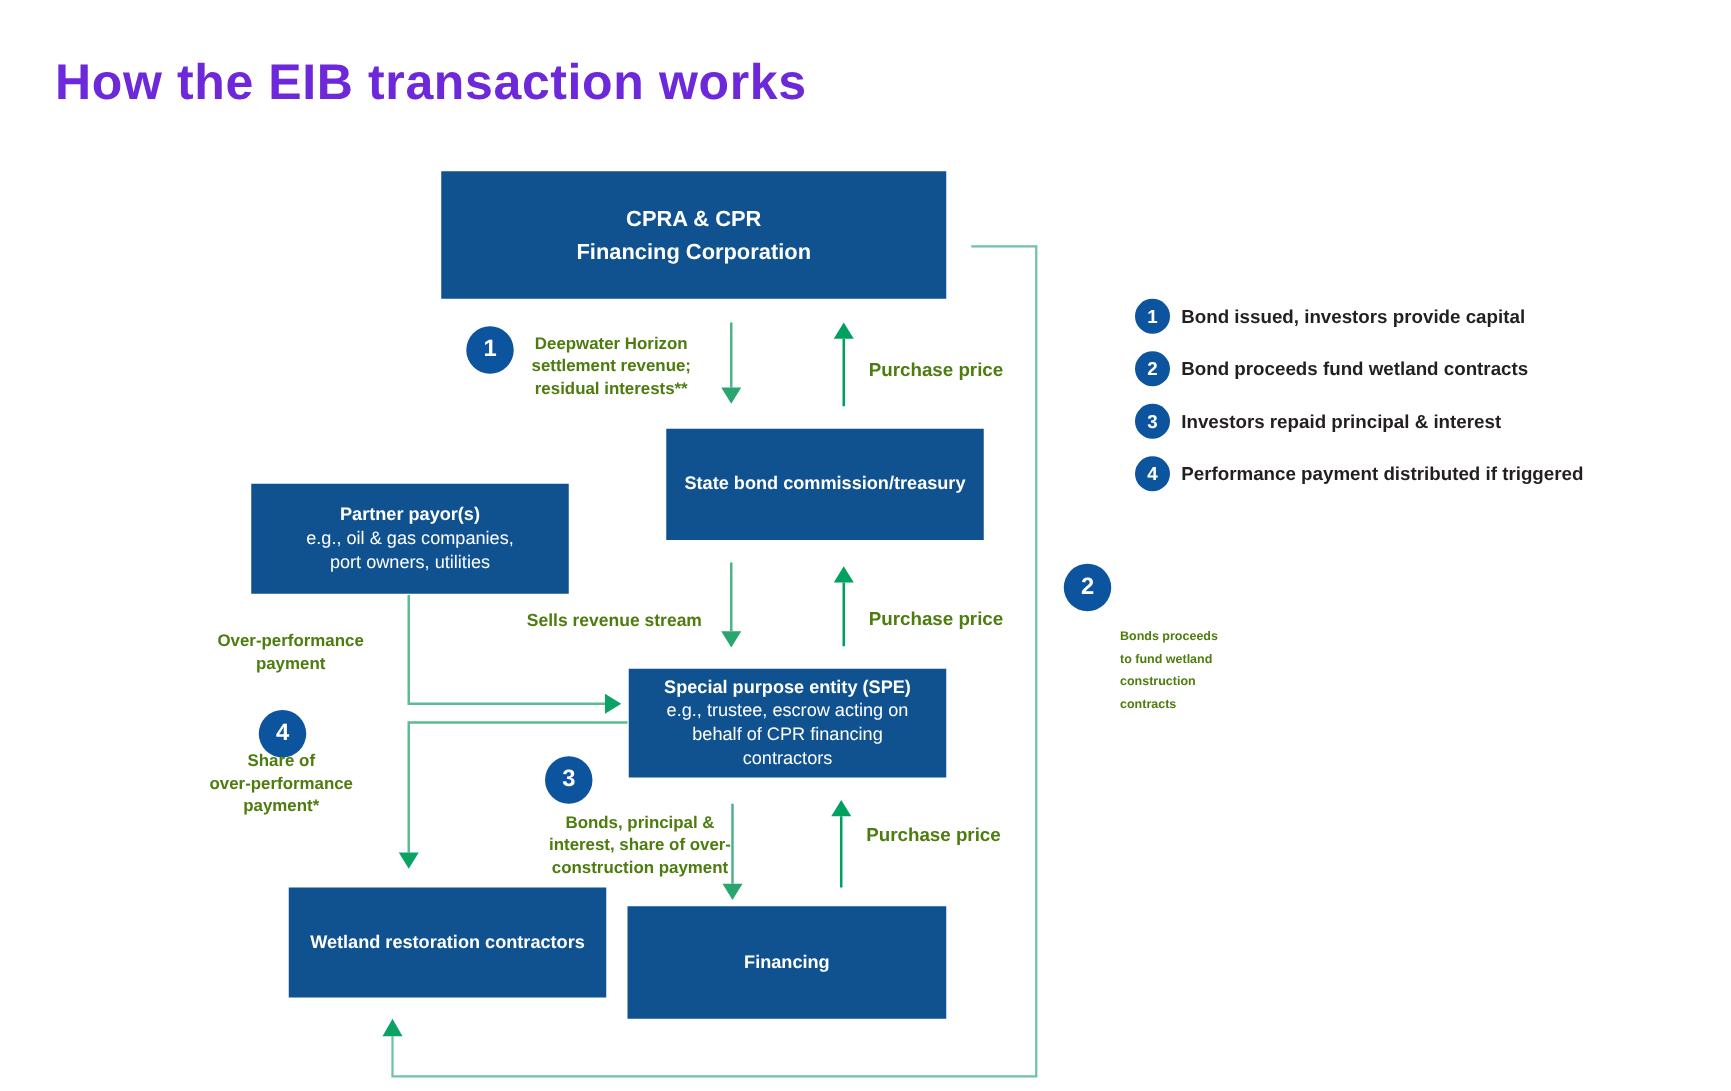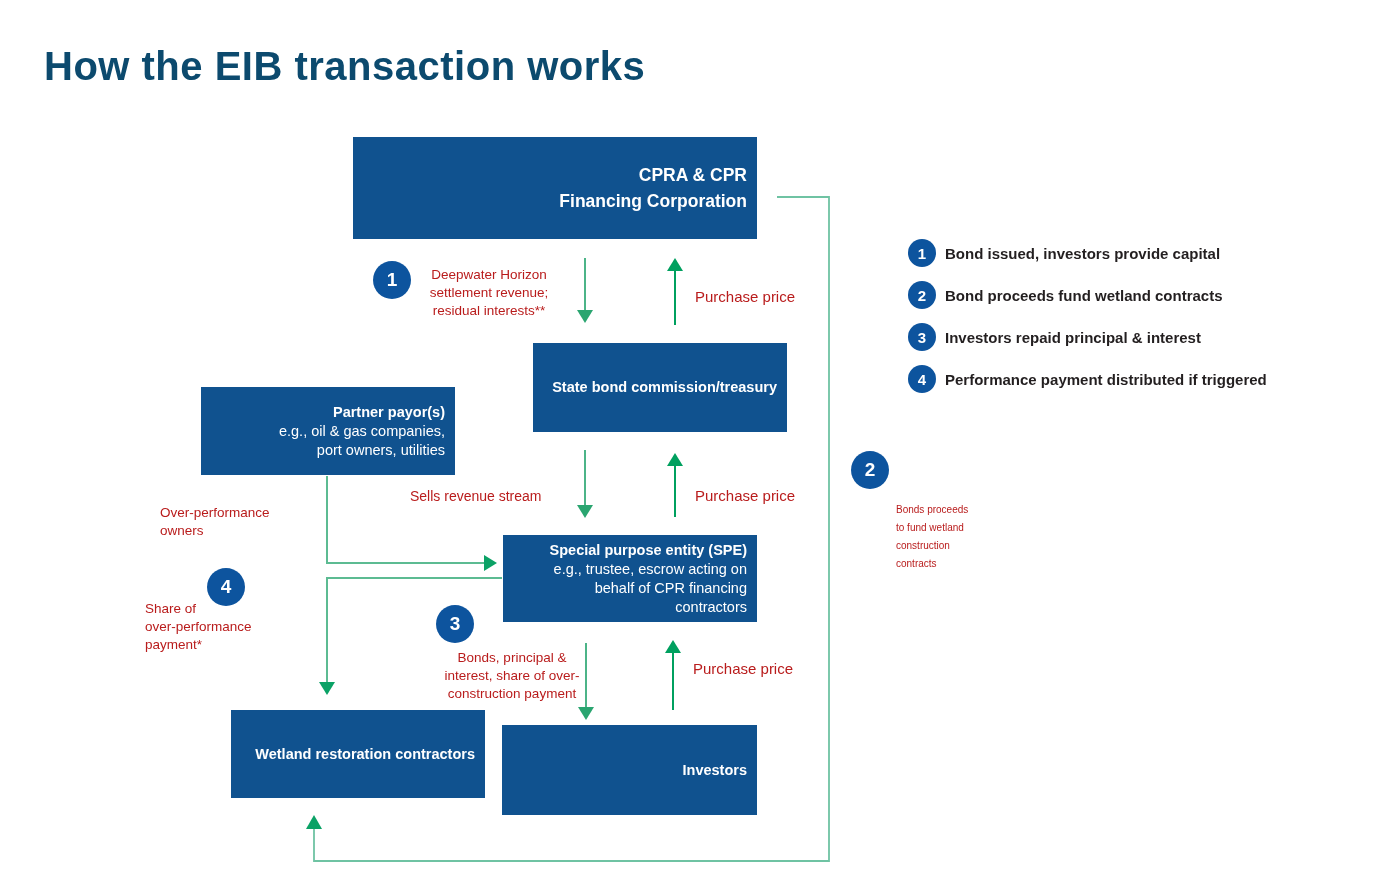--- a/index.html
+++ b/index.html
@@ -11,58 +11,58 @@
     height: 873px;
     background: #ffffff;
     overflow: hidden;
   }
   .page-title {
     position: absolute;
     left: 44px;
     top: 44px;
     font-size: 40px;
     font-weight: bold;
-    color: #0c4a6e;
+    color: #6d28d9;
     letter-spacing: 0.5px;
   }
   .flow-svg {
     position: absolute;
     left: 0; top: 0;
     width: 1385px; height: 873px;
   }
   .node {
     position: absolute;
     background: #10528f;
     color: #ffffff;
     display: flex;
     flex-direction: column;
-    align-items: flex-end;
+    align-items: center;
     justify-content: center;
     text-align: center;
     line-height: 19px;
     font-size: 14.5px;
     padding: 4px 10px;
   }
   .node .bold { font-weight: bold; }
   .node-cpra { left: 353px; top: 137px; width: 404px; height: 102px; font-size: 17.5px; line-height: 26px; }
   .node-state { left: 533px; top: 343px; width: 254px; height: 89px; }
   .node-partner { left: 201px; top: 387px; width: 254px; height: 88px; }
   .node-spe { left: 503px; top: 535px; width: 254px; height: 87px; }
   .node-wetland { left: 201px; top: 710px; width: 254px; height: 88px; margin-left: 30px; }
   .node-investors { left: 502px; top: 725px; width: 255px; height: 90px; }
 
   .lbl {
     position: absolute;
-    color: #b91c1c;
-    font-weight: normal;
+    color: #4d7c0f;
+    font-weight: bold;
     font-size: 13.5px;
     line-height: 18px;
   }
   .lbl.center { text-align: center; }
-  .lbl.right  { text-align: left; }
+  .lbl.right  { text-align: center; }
   .lbl-deepwater { left: 398px; top: 266px; width: 182px; }
   .lbl-purchase-top { left: 695px; top: 288px; width: 130px; font-size: 15px; }
   .lbl-sells { left: 410px; top: 487px; width: 163px; font-size: 14px; }
   .lbl-purchase-mid { left: 695px; top: 487px; width: 130px; font-size: 15px; }
   .lbl-overperf { left: 160px; top: 504px; width: 145px; }
   .lbl-shareperf { left: 145px; top: 600px; width: 160px; }
   .lbl-bonds { left: 415px; top: 649px; width: 194px; }
   .lbl-purchase-bot { left: 693px; top: 660px; width: 130px; font-size: 15px; }
   .lbl-callout2 { left: 896px; top: 501px; width: 140px; font-size: 10px; }
 
@@ -185,21 +185,21 @@
     <div>e.g., trustee, escrow acting on</div>
     <div>behalf of CPR financing</div>
     <div>contractors</div>
   </div>
 
   <div class="node node-wetland">
     <div class="bold">Wetland restoration contractors</div>
   </div>
 
   <div class="node node-investors">
-    <div class="bold">Investors</div>
+    <div class="bold">Financing</div>
   </div>
 
   <div class="step-circle step-1">1</div>
   <div class="step-circle step-2">2</div>
   <div class="step-circle step-3">3</div>
   <div class="step-circle step-4">4</div>
 
   <div class="lbl center lbl-deepwater">
     <div>Deepwater Horizon</div>
     <div>settlement revenue;</div>
@@ -207,21 +207,21 @@
   </div>
 
   <div class="lbl lbl-purchase-top">Purchase price</div>
 
   <div class="lbl right lbl-sells">Sells revenue stream</div>
 
   <div class="lbl lbl-purchase-mid">Purchase price</div>
 
   <div class="lbl right lbl-overperf">
     <div>Over-performance</div>
-    <div>owners</div>
+    <div>payment</div>
   </div>
 
   <div class="lbl right lbl-shareperf">
     <div>Share of</div>
     <div>over-performance</div>
     <div>payment*</div>
   </div>
 
   <div class="lbl center lbl-bonds">
     <div>Bonds, principal &amp;</div>

